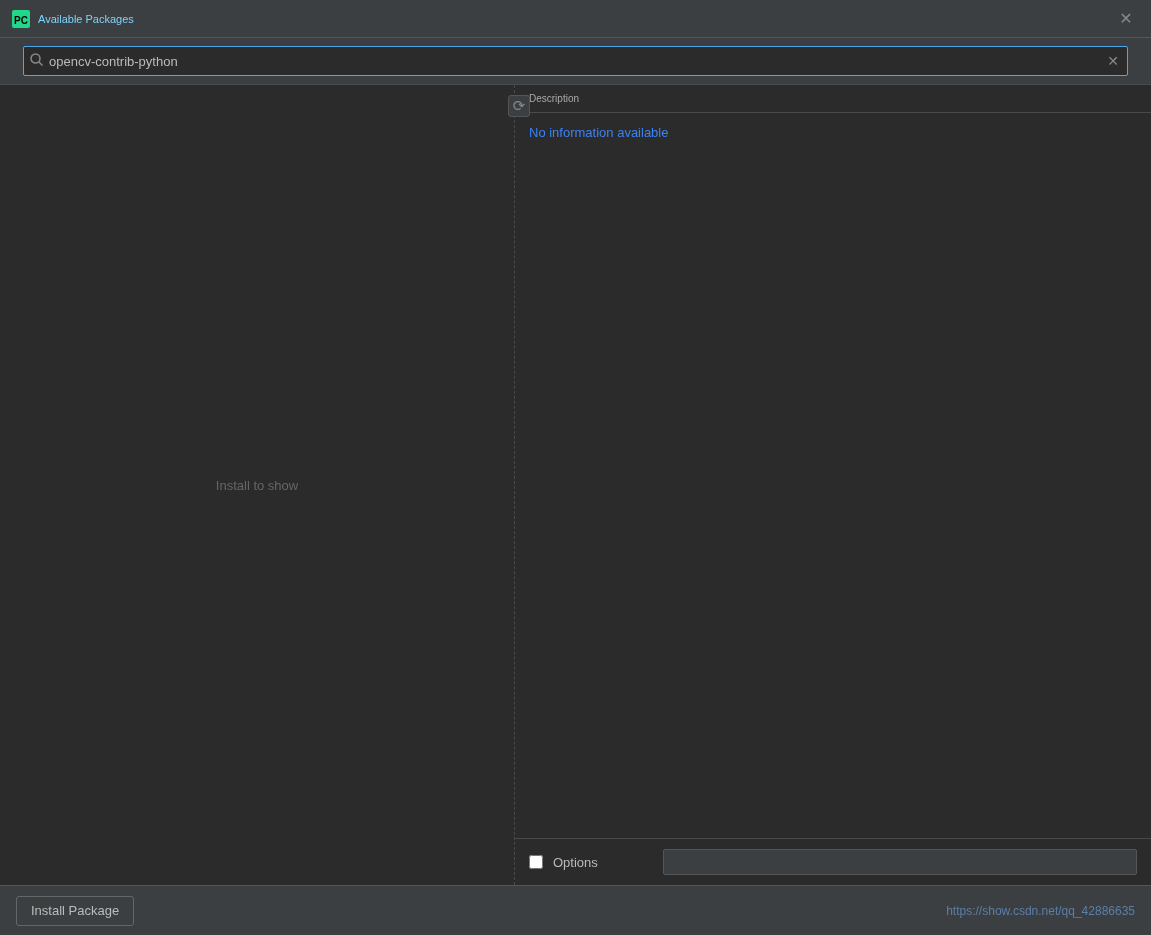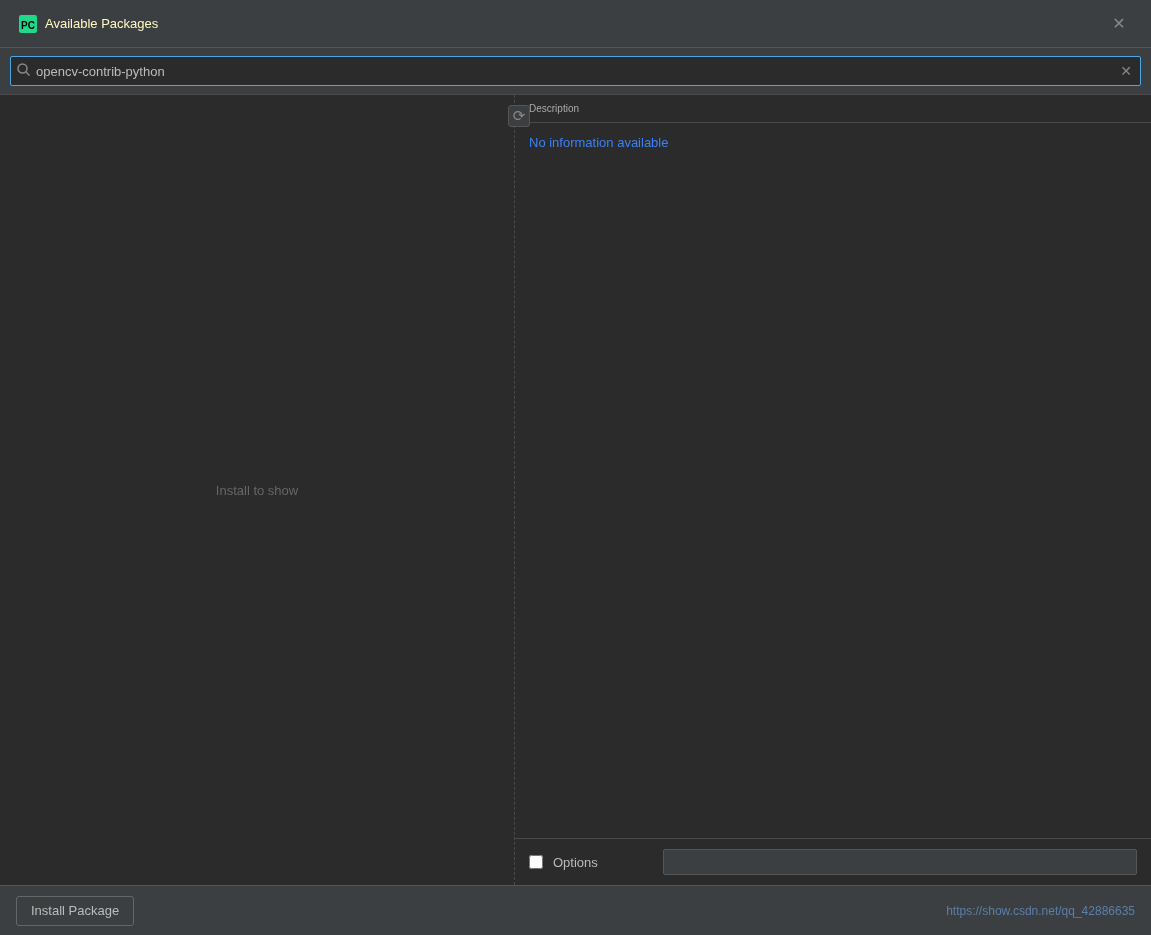--- a/index.html
+++ b/index.html
@@ -13,55 +13,55 @@
       width: 1151px;
       height: 935px;
       background: #2b2b2b;
       overflow: hidden;
       display: flex;
       flex-direction: column;
     }
 
     .title-bar {
       background: #3c3f41;
-      height: 48px;
-      display: flex;
-      align-items: center;
-      padding: 0 19px;
+      height: 38px;
+      display: flex;
+      align-items: center;
+      padding: 0 12px;
       flex-shrink: 0;
       border-bottom: 1px solid #555;
     }
 
     .title-bar-icon {
       width: 18px;
       height: 18px;
       margin-right: 8px;
       flex-shrink: 0;
     }
 
     .title-bar-text {
-      color: #fef9c3;
-      font-size: 13px;
+      color: #7dd3fc;
+      font-size: 11px;
       flex: 1;
     }
 
     .title-bar-close {
       width: 26px;
       height: 26px;
       display: flex;
       align-items: center;
       justify-content: center;
       color: #888;
       font-size: 16px;
       cursor: pointer;
       border-radius: 2px;
     }
 
     .search-bar {
-      padding: 8px 10px;
+      padding: 8px 23px;
       background: #3c3f41;
       border-bottom: 1px solid #4a4a4a;
       flex-shrink: 0;
       display: flex;
       align-items: center;
       gap: 6px;
     }
 
     .search-wrapper {
       flex: 1;

